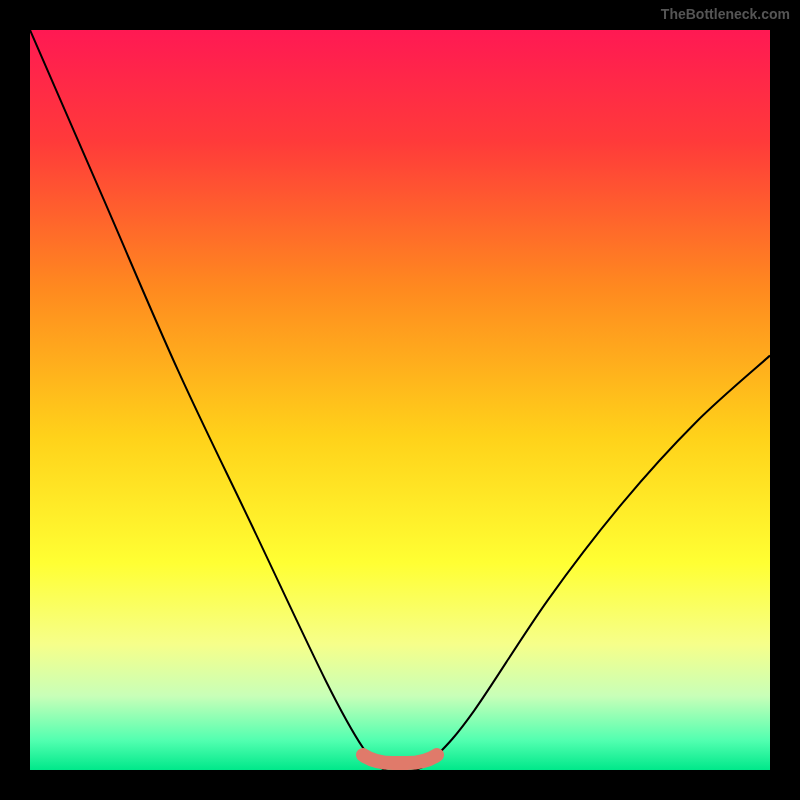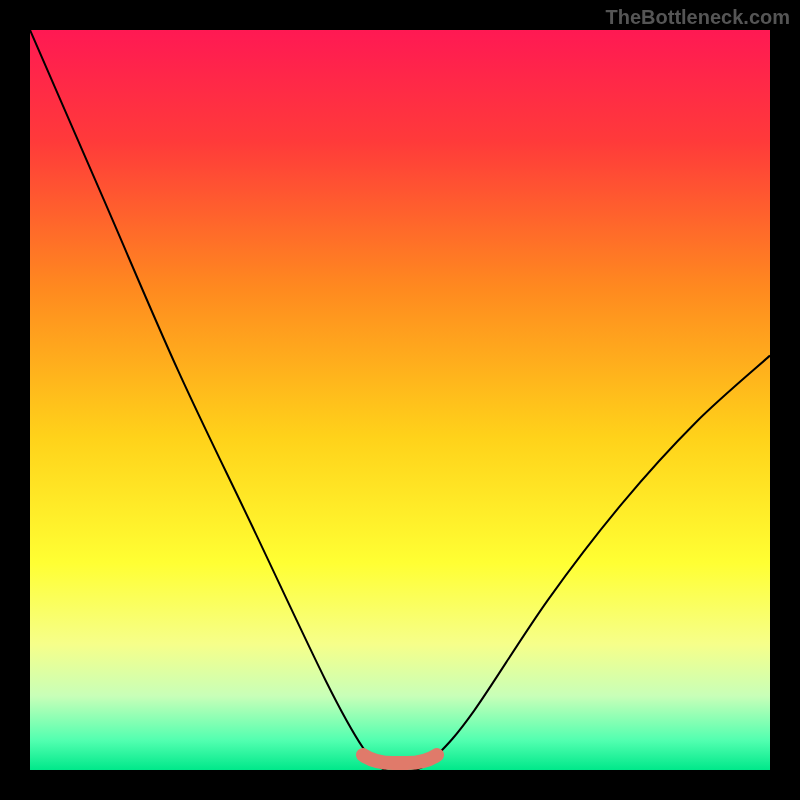--- a/index.html
+++ b/index.html
@@ -15,21 +15,21 @@
     width: 800px;
     height: 800px;
     background: #000;
   }
   .watermark {
     position: absolute;
     top: 6px;
     right: 10px;
     color: #555;
     font-family: Arial, Helvetica, sans-serif;
-    font-size: 20px;
+    font-size: 14px;
     font-weight: bold;
     z-index: 5;
   }
   .plot-area {
     position: absolute;
     left: 30px;
     top: 30px;
     width: 740px;
     height: 740px;
     overflow: hidden;

